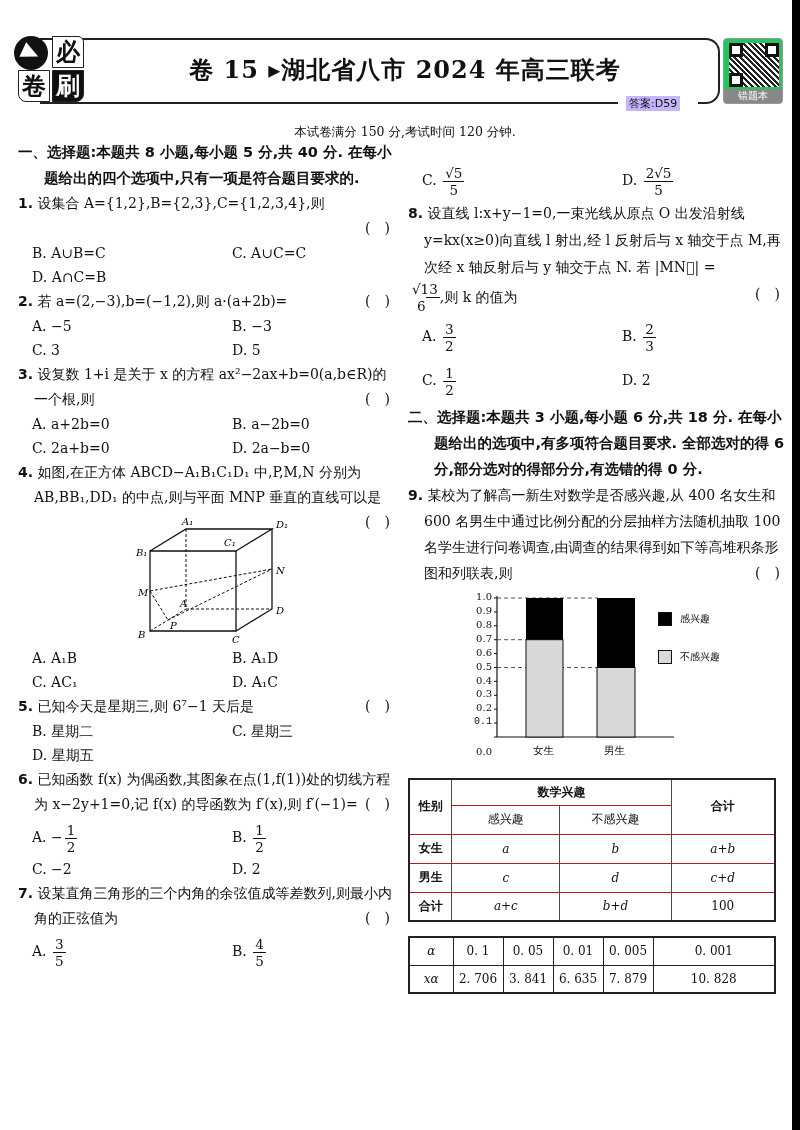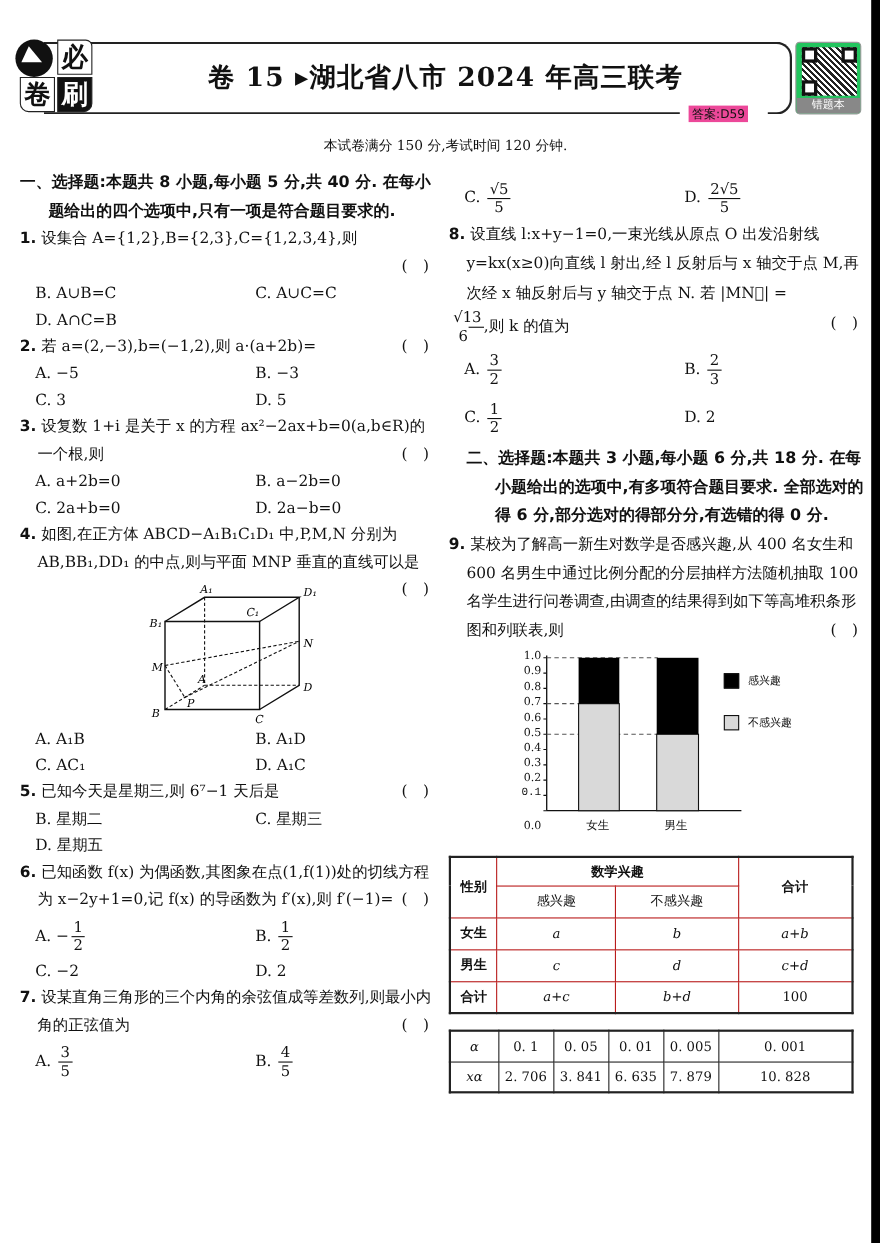--- a/index.html
+++ b/index.html
@@ -15,39 +15,39 @@
   .logo-circle { position: absolute; left: 2px; top: 2px; width: 34px; height: 34px; border-radius: 50%; background: #111; }
   .logo-circle::after { content: ""; position: absolute; left: 8px; top: 9px; width: 0; height: 0;
     border-left: 17px solid #fff; border-top: 8px solid transparent; border-bottom: 8px solid transparent; transform: rotate(25deg); }
   .logo-cell { position: absolute; width: 32px; height: 32px; font-family: "DejaVu Sans", sans-serif; font-weight: bold;
     font-size: 24px; display: flex; align-items: center; justify-content: center; border: 1.5px solid #222; }
   .lc-bi { left: 40px; top: 2px; background: #fff; color: #111; border-radius: 0 6px 0 0; }
   .lc-juan { left: 6px; top: 36px; background: #fff; color: #111; border-radius: 0 0 0 8px; }
   .lc-shua { left: 40px; top: 36px; background: #111; color: #fff; border-radius: 0 0 8px 0; }
   .title { position: absolute; left: 0; right: 0; top: 54px; text-align: center; font-family: "DejaVu Serif", serif;
     font-weight: bold; font-size: 24px; letter-spacing: 1px; padding-left: 10px; }
-  .answer { position: absolute; left: 626px; top: 96px; font-family: "DejaVu Sans", sans-serif; font-size: 11px; background: #ec4899; padding: 0 3px; }
+  .answer { position: absolute; left: 626px; top: 96px; font-family: "DejaVu Sans", sans-serif; font-size: 11px; background: #c4b5fd; padding: 0 3px; }
   .qr { position: absolute; left: 723px; top: 38px; width: 60px; height: 66px; border: 1px solid #999; border-radius: 4px; background: #22c55e; overflow: hidden; }
   .qr-code { position: absolute; left: 5px; top: 4px; width: 50px; height: 44px;
     background:
       linear-gradient(#fff,#fff) 3px 3px/8px 8px no-repeat,
       linear-gradient(#111,#111) 0 0/14px 14px no-repeat,
       linear-gradient(#fff,#fff) 39px 3px/8px 8px no-repeat,
       linear-gradient(#111,#111) 36px 0/14px 14px no-repeat,
       linear-gradient(#fff,#fff) 3px 33px/8px 8px no-repeat,
       linear-gradient(#111,#111) 0 30px/14px 14px no-repeat,
       repeating-linear-gradient(45deg, #222 0 2px, #fff 2px 4px),
       repeating-linear-gradient(-45deg, #333 0 2px, transparent 2px 5px);
   }
   .qr-label { position: absolute; left: 0; right: 0; bottom: 0; height: 14px; background: #888; color: #fff; font-size: 10px;
     font-family: "DejaVu Sans", sans-serif; text-align: center; line-height: 14px; }
   .subtitle { position: absolute; left: 0; right: 0; top: 124px; text-align: center; font-size: 12.5px; padding-left: 10px; }
 
   
-  .col { position: absolute; top: 153px; }
+  .col { position: absolute; top: 139px; }
   .col-left { left: 18px; width: 378px; }
   .col-right { left: 408px; width: 378px; }
   .sec { font-family: "DejaVu Sans", sans-serif; font-weight: bold; font-size: 14.5px; line-height: 26px; padding-left: 26px; text-indent: -26px; }
   .q { font-size: 14px; line-height: 25px; padding-left: 16px; text-indent: -16px; position: relative; }
   .q .num { font-family: "DejaVu Sans", sans-serif; font-weight: bold; }
   .paren { display: block; text-align: right; padding-right: 6px; word-spacing: 28px; }
   .paren-inline { float: right; padding-right: 6px; word-spacing: 28px; }
   .opts { display: grid; grid-template-columns: 200px 170px; padding-left: 14px; font-size: 14px; line-height: 24px; }
   .opts.frac { line-height: 40px; }
   .fr { display: inline-flex; flex-direction: column; align-items: center; vertical-align: middle; line-height: 16px; font-size: 13.5px; margin-left: 2px; }
@@ -281,21 +281,21 @@
     <span>
       <span>C.</span>
       <span class="fr">
           <span class="n">1</span>
           <span>2</span>
         </span>
     </span>
     <span>D. 2</span>
   </div>
 
-  <div class="sec" style="margin-top:2px;margin-left:16px;">二、选择题:本题共 3 小题,每小题 6 分,共 18 分. 在每小题给出的选项中,有多项符合题目要求. 全部选对的得 6 分,部分选对的得部分分,有选错的得 0 分.</div>
+  <div class="sec" style="margin-top:2px;">二、选择题:本题共 3 小题,每小题 6 分,共 18 分. 在每小题给出的选项中,有多项符合题目要求. 全部选对的得 6 分,部分选对的得部分分,有选错的得 0 分.</div>
 
   <div class="q" style="line-height:26px;">
     <span class="num">9.</span>
     <span>某校为了解高一新生对数学是否感兴趣,从 400 名女生和 600 名男生中通过比例分配的分层抽样方法随机抽取 100 名学生进行问卷调查,由调查的结果得到如下等高堆积条形图和列联表,则</span>
     <span class="paren-inline">(　)</span>
   </div>
 
   <div class="chart">
     <svg width="380" height="178">
 

